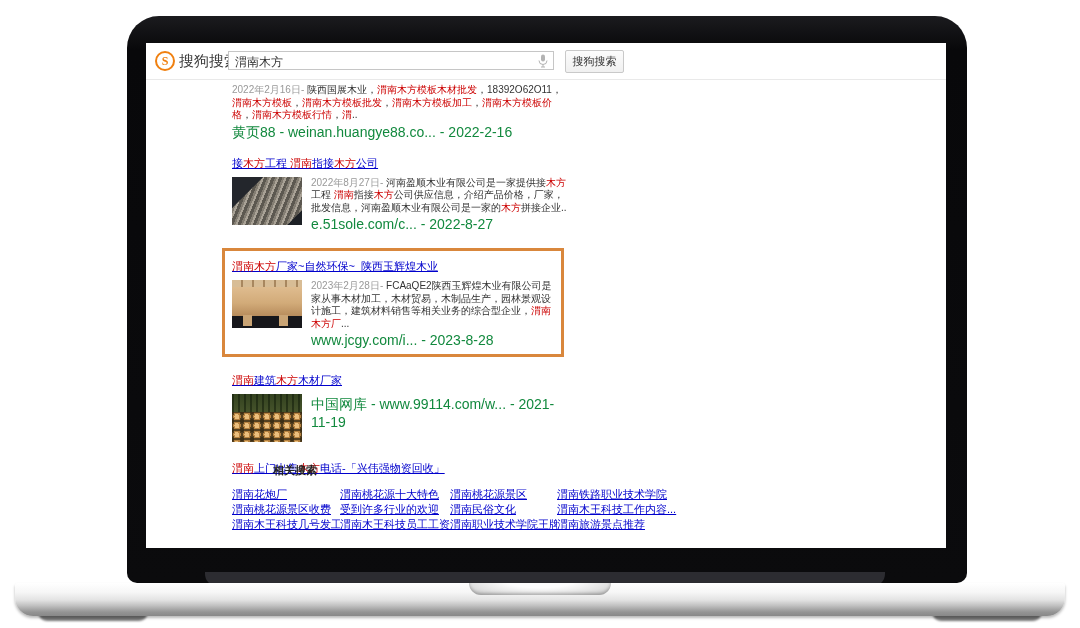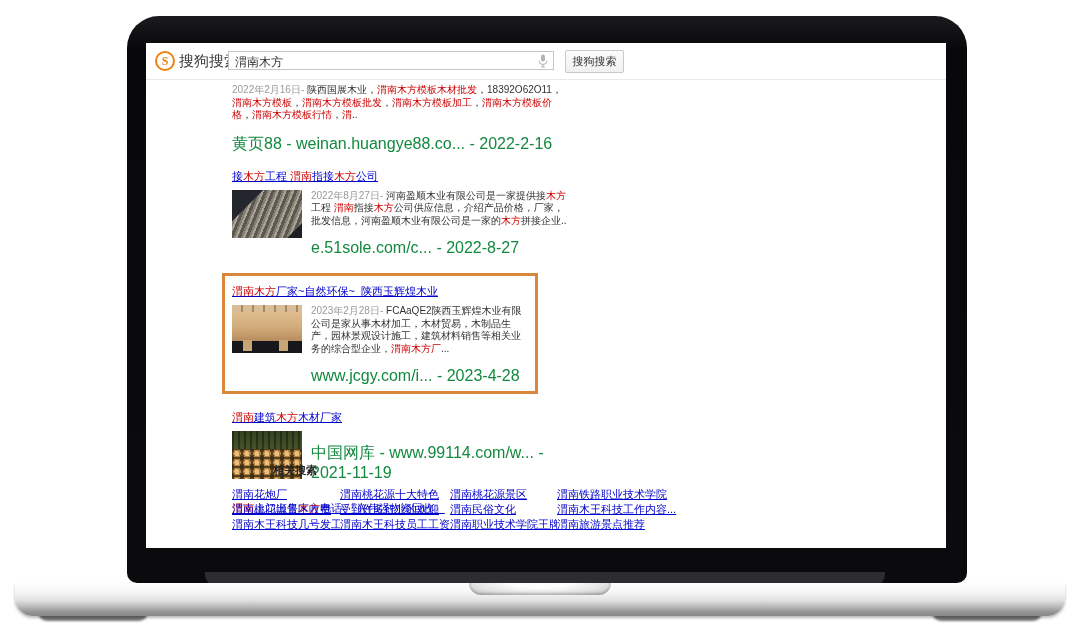--- a/index.html
+++ b/index.html
@@ -63,23 +63,23 @@
   .result-title{display:inline-block;font-size:11px;color:#0000cc;
                 text-decoration:underline;cursor:pointer;margin-bottom:1px;}
   .result-title .seg-red{color:#cc0000;}
   .result-body{display:flex;margin-top:5px;}
   .thumb{width:70px;height:48px;margin-right:9px;flex-shrink:0;cursor:pointer;}
   .result-text{flex:1;min-width:0;}
   .snippet{font-size:10px;line-height:12.5px;color:#333;}
   .seg-date{color:#999;}
   .seg-red{color:#cc0000;}
   .seg-text{color:#333;}
-  .source{font-size:16px;color:#12893e;margin-top:12px;}
+  .source{font-size:14px;color:#12893e;margin-top:2px;}
   .boxed{border:3px solid #d9873c;margin-left:-10px;padding:5px 7px 6px;
-         width:316px;box-sizing:border-box;margin-bottom:13px;}
+         width:342px;box-sizing:border-box;margin-bottom:13px;}
 
   
   .thumb-r2{
     background:
       linear-gradient(135deg,#23262c 0 26%,rgba(35,38,44,0) 27%),
       linear-gradient(315deg,#1d2025 0 12%,rgba(29,32,37,0) 13%),
       repeating-linear-gradient(112deg,#a9a296 0 2px,#5c5850 2px 5px,#837d72 5px 7px);
   }
   .thumb-r3{
     background:
@@ -156,21 +156,21 @@
             </div>
           </div>
         </div>
 
         <div class="result boxed">
           <a class="result-title"><span class="seg-red">渭南木方</span><span>厂家~自然环保~_陕西玉辉煌木业</span></a>
           <div class="result-body">
             <div class="thumb thumb-r3"></div>
             <div class="result-text">
               <div class="snippet"><span class="seg-date">2023年2月28日- </span><span class="seg-text">FCAaQE2陕西玉辉煌木业有限公司是家从事木材加工，木材贸易，木制品生产，园林景观设计施工，建筑材料销售等相关业务的综合型企业，</span><span class="seg-red">渭南木方厂</span><span class="seg-text">...</span></div>
-              <div class="source">www.jcgy.com/i... - 2023-4-28</div>
+              <div class="source">www.jcgy.com/i... - 2023-8-28</div>
             </div>
           </div>
         </div>
 
         <div class="result">
           <a class="result-title"><span class="seg-red">渭南</span><span>建筑</span><span class="seg-red">木方</span><span>木材厂家</span></a>
           <div class="result-body">
             <div class="thumb thumb-r4"></div>
             <div class="result-text">
               <div class="source">中国网库 - www.99114.com/w... - 2021-11-19</div>

